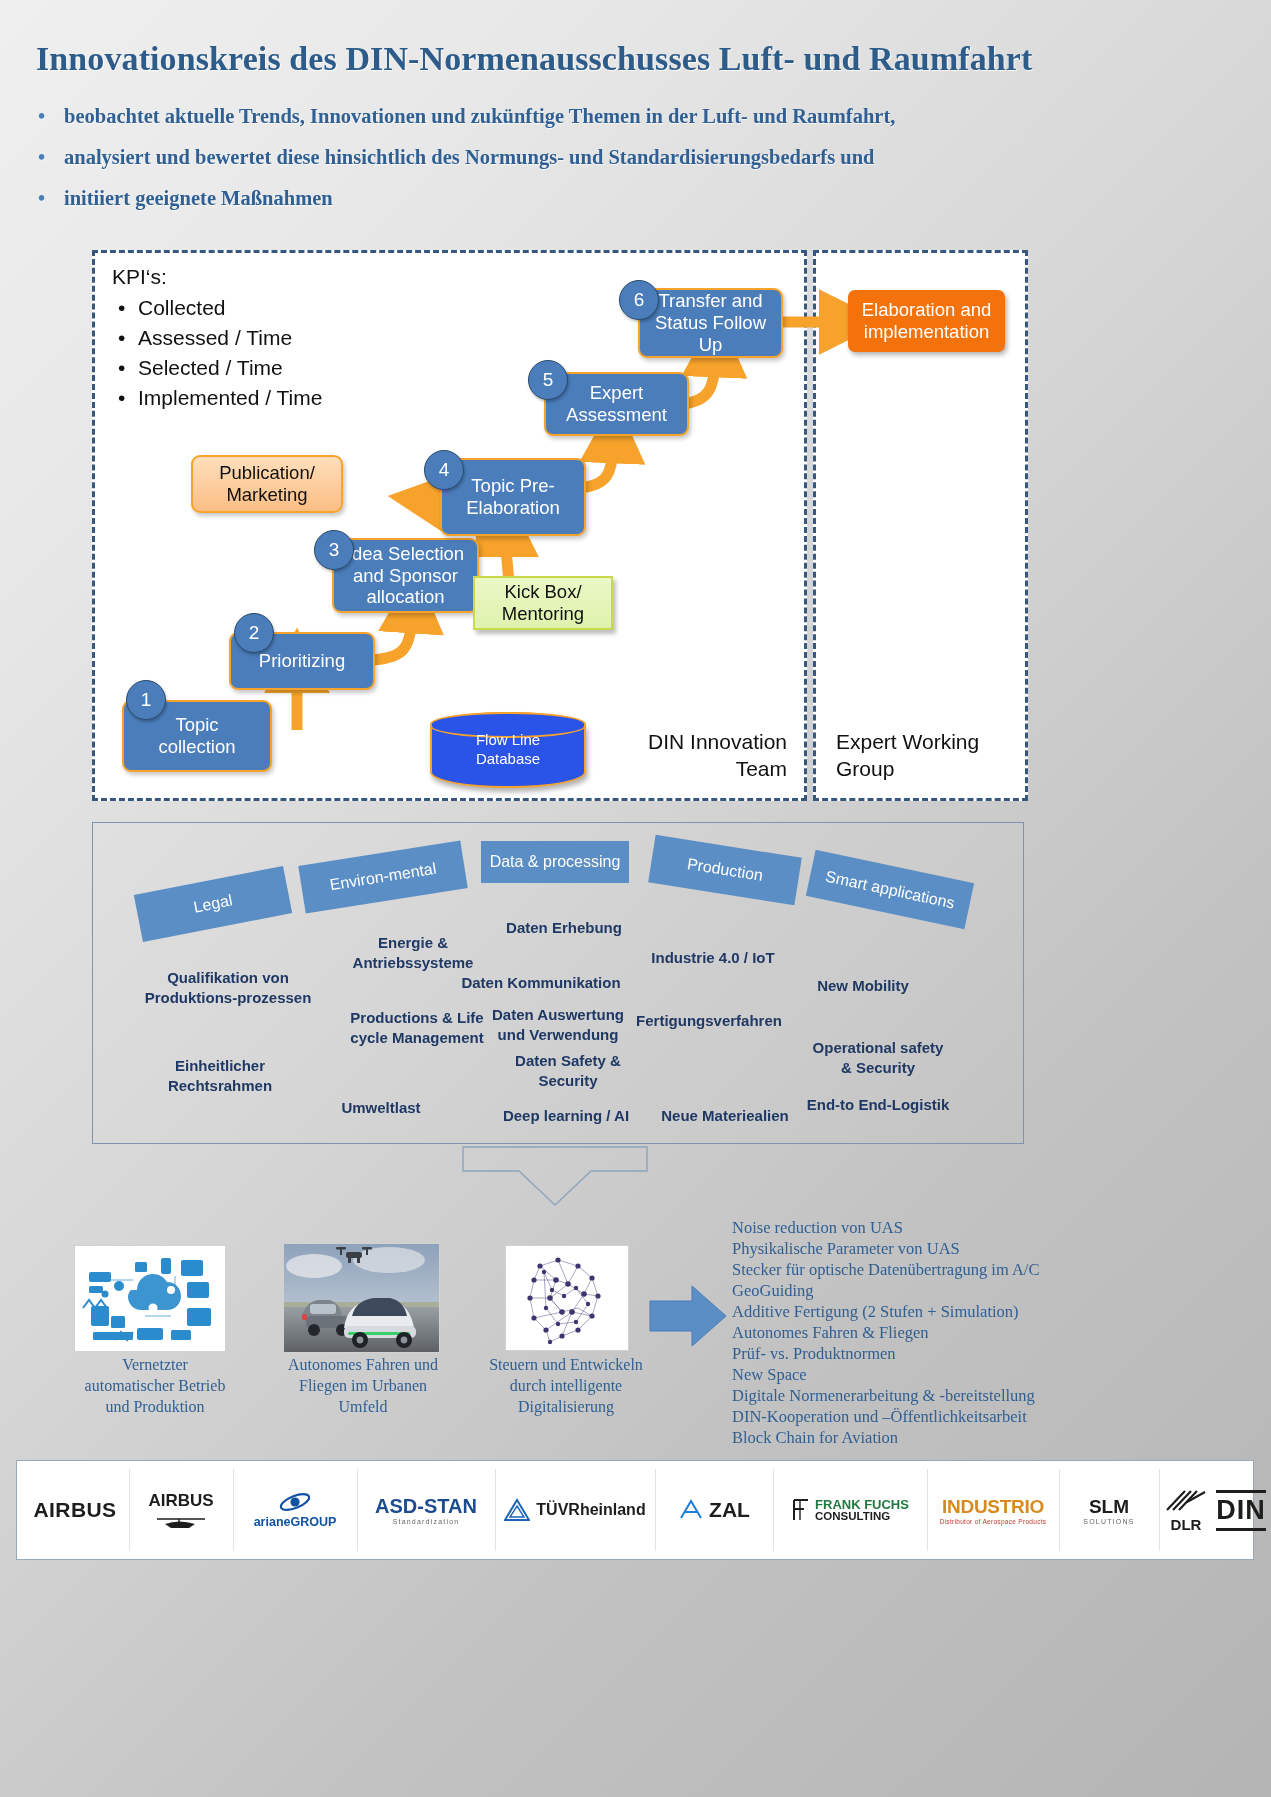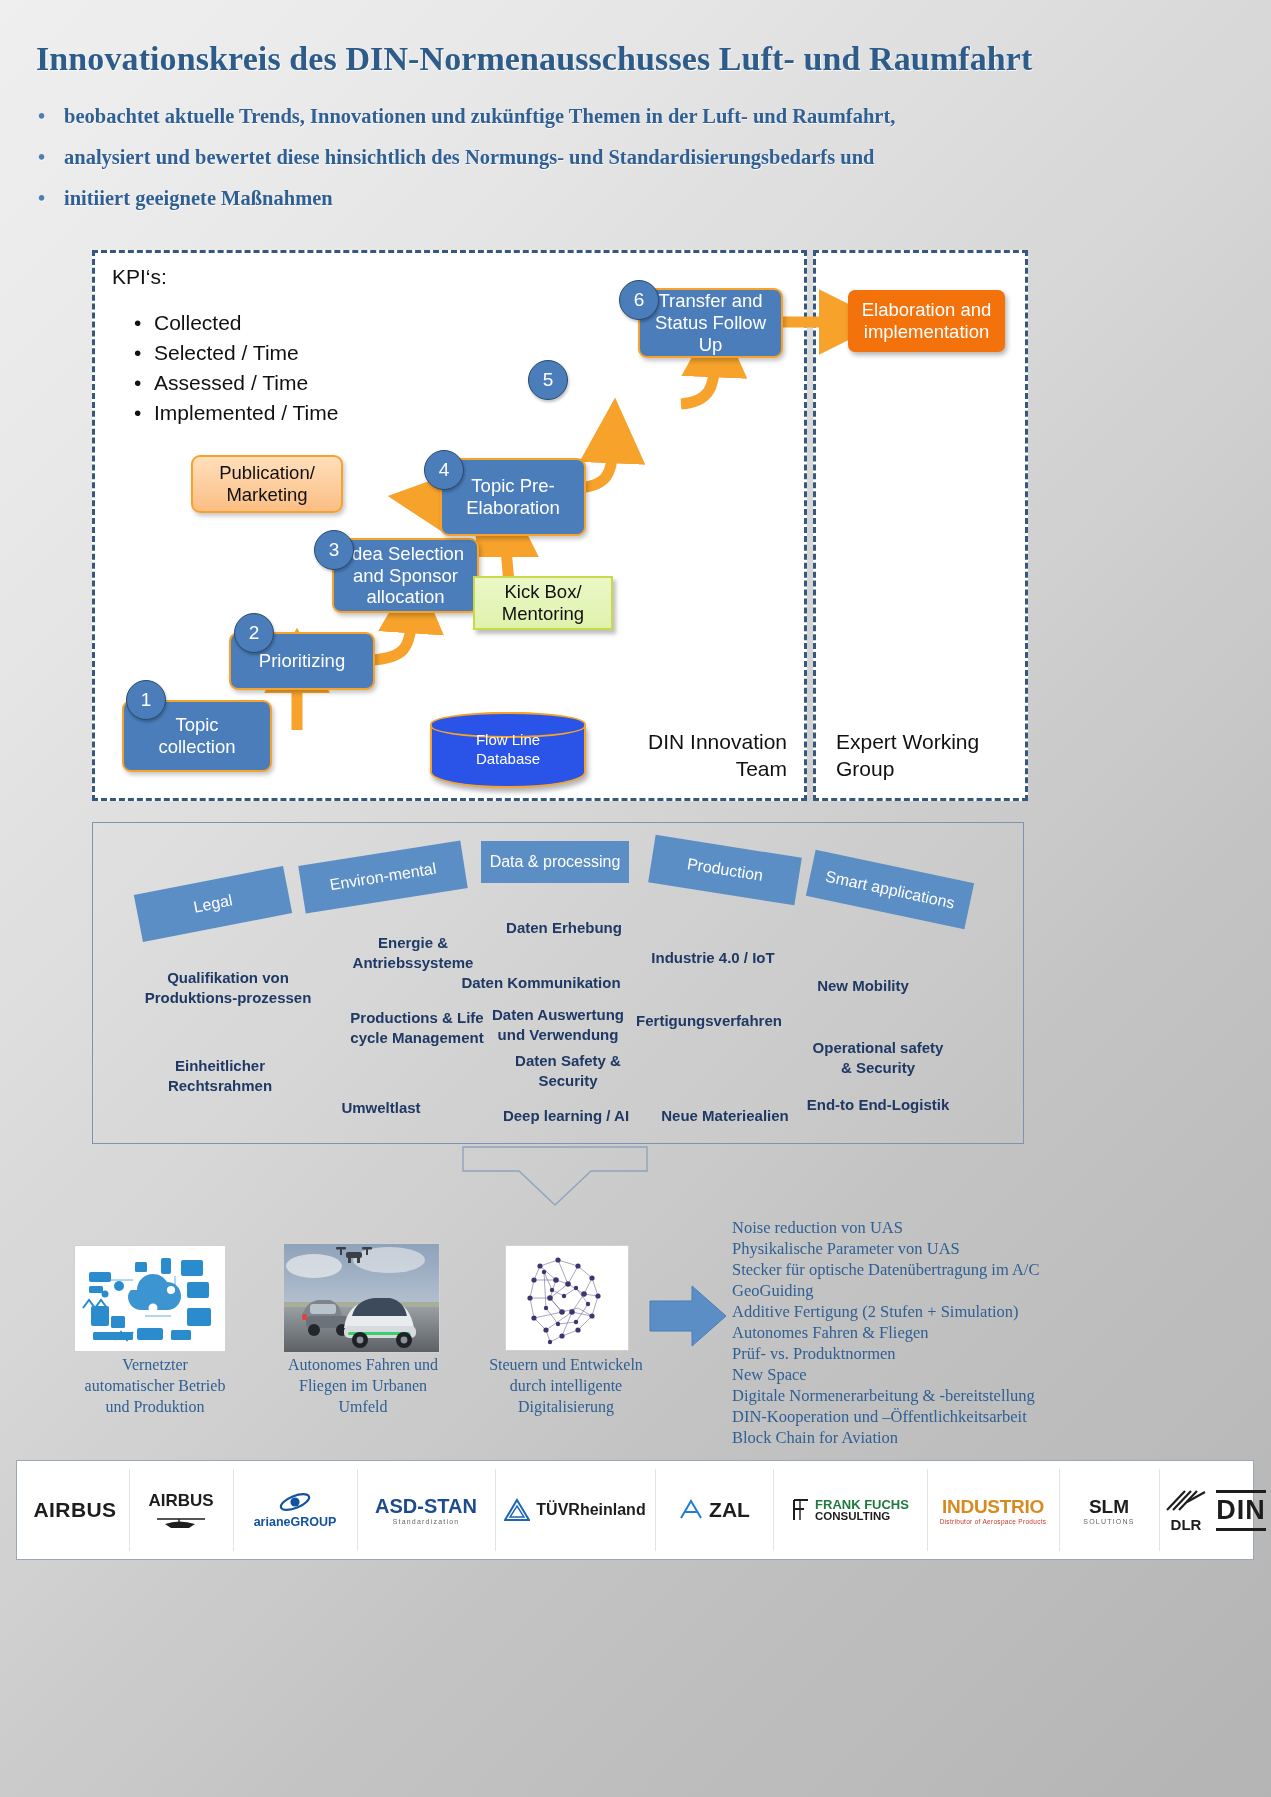--- a/index.html
+++ b/index.html
@@ -27,21 +27,21 @@
   .bullet .dot{display:inline-block;width:26px;color:#4a7fb5;}
 
   
   #flowWrap{left:92px;top:250px;width:930px;height:545px;}
   .dashbox{position:absolute;background:#ffffff;border:3px dashed #36587f;}
   #dashLeft{left:0;top:0;width:709px;height:545px;}
   #dashRight{left:721px;top:0;width:209px;height:545px;}
 
   #kpi{left:20px;top:12px;width:400px;font-size:21px;color:#111;line-height:1.43;}
   #kpi .kpih{margin-bottom:1px;}
-  #kpi ul{margin:16px;padding-left:26px;list-style:none;}
+  #kpi ul{margin:0;padding-left:26px;list-style:none;}
   #kpi li{position:relative;}
   #kpi li:before{content:"\2022";position:absolute;left:-20px;}
 
   .node{
     position:absolute;box-sizing:border-box;
     background:#4a7dba;border:2.5px solid #f6a22b;border-radius:9px;
     color:#fff;font-size:18.5px;line-height:1.18;
     display:flex;align-items:center;justify-content:center;text-align:center;
     padding:4px 6px;
     box-shadow:2px 3px 4px rgba(0,0,0,.22);
@@ -119,22 +119,22 @@
 
 <div class="abs" id="flowWrap">
 
   <div class="dashbox" id="dashLeft"></div>
   <div class="dashbox" id="dashRight"></div>
 
   <div class="abs" id="kpi">
     <div class="kpih">KPI‘s:</div>
     <ul>
       <li>Collected</li>
+      <li>Assessed / Time</li>
       <li>Selected / Time</li>
-      <li>Assessed / Time</li>
       <li>Implemented / Time</li>
     </ul>
   </div>
 
   <svg class="abs" style="left:0;top:0;width:930px;height:545px;" viewBox="0 0 930 545">
     <defs>
       <marker id="ah" markerWidth="6" markerHeight="6" refX="1.4" refY="3" orient="auto">
         <path d="M0,0 L6,3 L0,6 Z" fill="#f6a22b"></path>
       </marker>
     </defs>
@@ -174,20 +174,24 @@
 allocation</span>
     </div>
 
   <div class="badge" style="left:332px;top:200px;">4</div>
   <div class="node" style="left:348px;top:208px;width:146px;height:78px;">
       <span style="white-space:pre-line">Topic Pre-
 Elaboration</span>
     </div>
 
   <div class="badge" style="left:436px;top:110px;">5</div>
+  <div class="node" style="left:452px;top:122px;width:145px;height:64px;">
+      <span style="white-space:pre-line">Expert
+Assessment</span>
+    </div>
 
   <div class="badge" style="left:527px;top:30px;">6</div>
   <div class="node" style="left:546px;top:38px;width:145px;height:70px;">
       <span style="white-space:pre-line">Transfer and
 Status Follow
 Up</span>
     </div>
 
   <div class="node orange" style="left:99px;top:205px;width:152px;height:58px;">
       <span style="white-space:pre-line">Publication/

